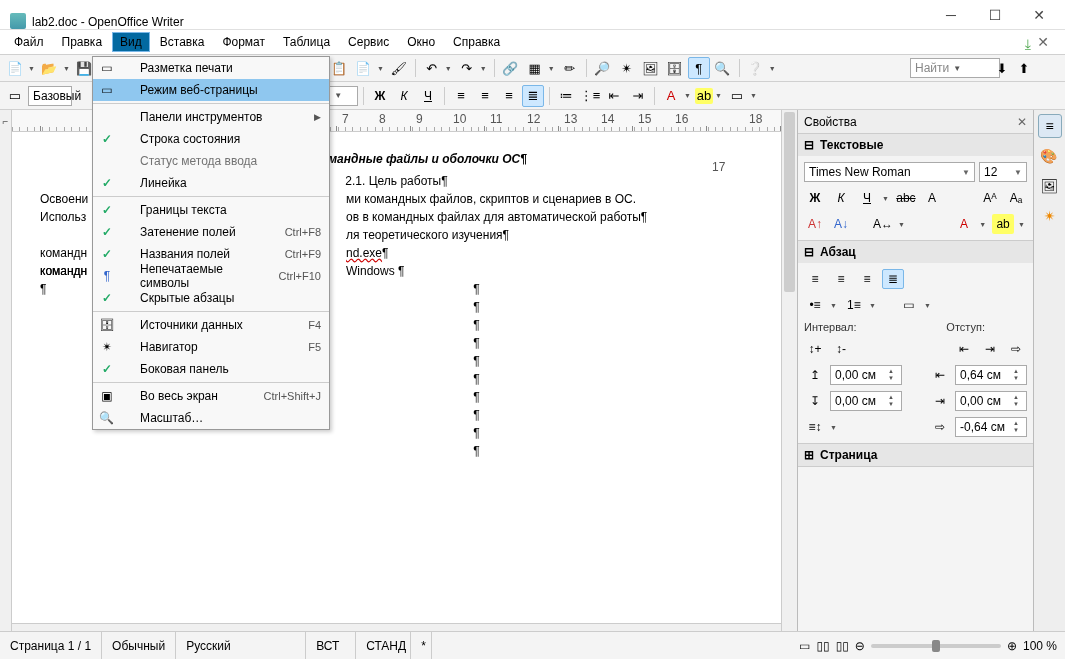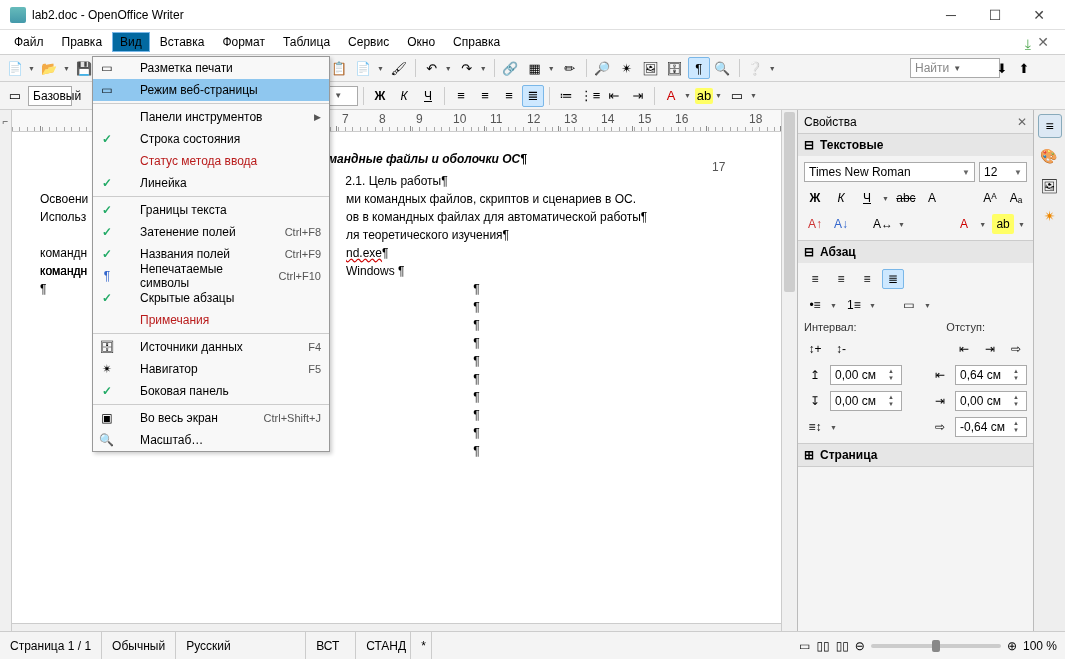--- a/index.html
+++ b/index.html
@@ -1,19 +1,19 @@
 <!DOCTYPE html>
 <html><head>
 <meta charset="utf-8">
 <style>
 * { box-sizing: border-box; margin: 0; padding: 0; font-family: "Segoe UI", Tahoma, sans-serif; font-size: 12px; }
 body { background: #fff; width: 1065px; height: 659px; overflow: hidden; position: relative; }
 
 
-.titlebar { height: 30px; background: #fff; display: flex; align-items: center; padding: 0 4px; border-bottom: 1px solid #e0e0e0; }
+.titlebar { height: 30px; background: #fff; display: flex; align-items: flex-end; padding: 0 4px; border-bottom: 1px solid #e0e0e0; }
 .titlebar .docicon { width: 16px; height: 16px; margin: 0 6px; background: linear-gradient(#6bb, #49a); border-radius: 2px; }
 .titlebar .wincontrols { margin-left: auto; display: flex; }
 .titlebar .wincontrols span { width: 44px; height: 28px; display: flex; align-items: center; justify-content: center; font-size: 14px; color: #444; }
 
 
 .menubar { height: 24px; display: flex; align-items: center; padding: 0 6px; gap: 2px; }
 .menubar .mitem { padding: 3px 8px; cursor: default; }
 .menubar .mitem.open { background: #0369a1; border: 1px solid #7ab7e8; padding: 2px 7px; }
 .menubar .closex { margin-left: auto; padding: 0 10px; color: #666; font-size: 14px; }
 
@@ -49,21 +49,21 @@
 
 
 .dropdown { position: absolute; top: 56px; left: 92px; width: 238px; background: #f8f8f8; border: 1px solid #999; box-shadow: 2px 2px 4px rgba(0,0,0,.2); z-index: 50; }
 .dropdown .row { display: flex; align-items: center; height: 22px; padding: 0 8px 0 4px; gap: 8px; }
 .dropdown .row.highlight { background: #8fc7ef; }
 .dropdown .row .ico { width: 20px; height: 18px; display: flex; align-items: center; justify-content: center; font-size: 12px; }
 .dropdown .row .ico.check { color: #2a6; font-weight: bold; }
 .dropdown .row .lbl { flex: 1; margin-left: 15px; }
 .dropdown .row .sc { color: #555; font-size: 11px; }
 .dropdown .row .sub { font-size: 9px; color: #555; margin-left: auto; }
-.dropdown .row.disabled { color: #b91c1c; }
+.dropdown .row.disabled { color: #737373; }
 .dropdown hr { border: none; border-top: 1px solid #ccc; margin: 2px 0; }
 
 
 .proppanel { width: 236px; background: #f4f4f4; border-left: 1px solid #bbb; display: flex; flex-direction: column; }
 .proppanel .title { height: 24px; display: flex; align-items: center; padding: 0 6px; border-bottom: 1px solid #ccc; background: #eee; }
 .proppanel .title .x { margin-left: auto; color: #666; }
 .proppanel .section { border-bottom: 1px solid #ccc; }
 .proppanel .shead { height: 22px; display: flex; align-items: center; padding: 0 6px; background: #e6e6e6; font-weight: bold; gap: 6px; }
 .proppanel .sbody { padding: 6px; display: flex; flex-direction: column; gap: 6px; }
 .prow { display: flex; align-items: center; gap: 4px; flex-wrap: wrap; }
@@ -243,24 +243,20 @@
   </div>
   <div class="row">
     <span class="ico" style="color:#36c">¶</span>
     <span class="lbl">Непечатаемые символы</span>
     <span class="sc">Ctrl+F10</span>
   </div>
   <div class="row">
     <span class="ico check">✓</span>
     <span class="lbl">Скрытые абзацы</span>
   </div>
-  <div class="row disabled">
-    <span class="ico"></span>
-    <span class="lbl">Примечания</span>
-  </div>
   <hr>
   <div class="row">
     <span class="ico">🗄</span>
     <span class="lbl">Источники данных</span>
     <span class="sc">F4</span>
   </div>
   <div class="row">
     <span class="ico">✴</span>
     <span class="lbl">Навигатор</span>
     <span class="sc">F5</span>

